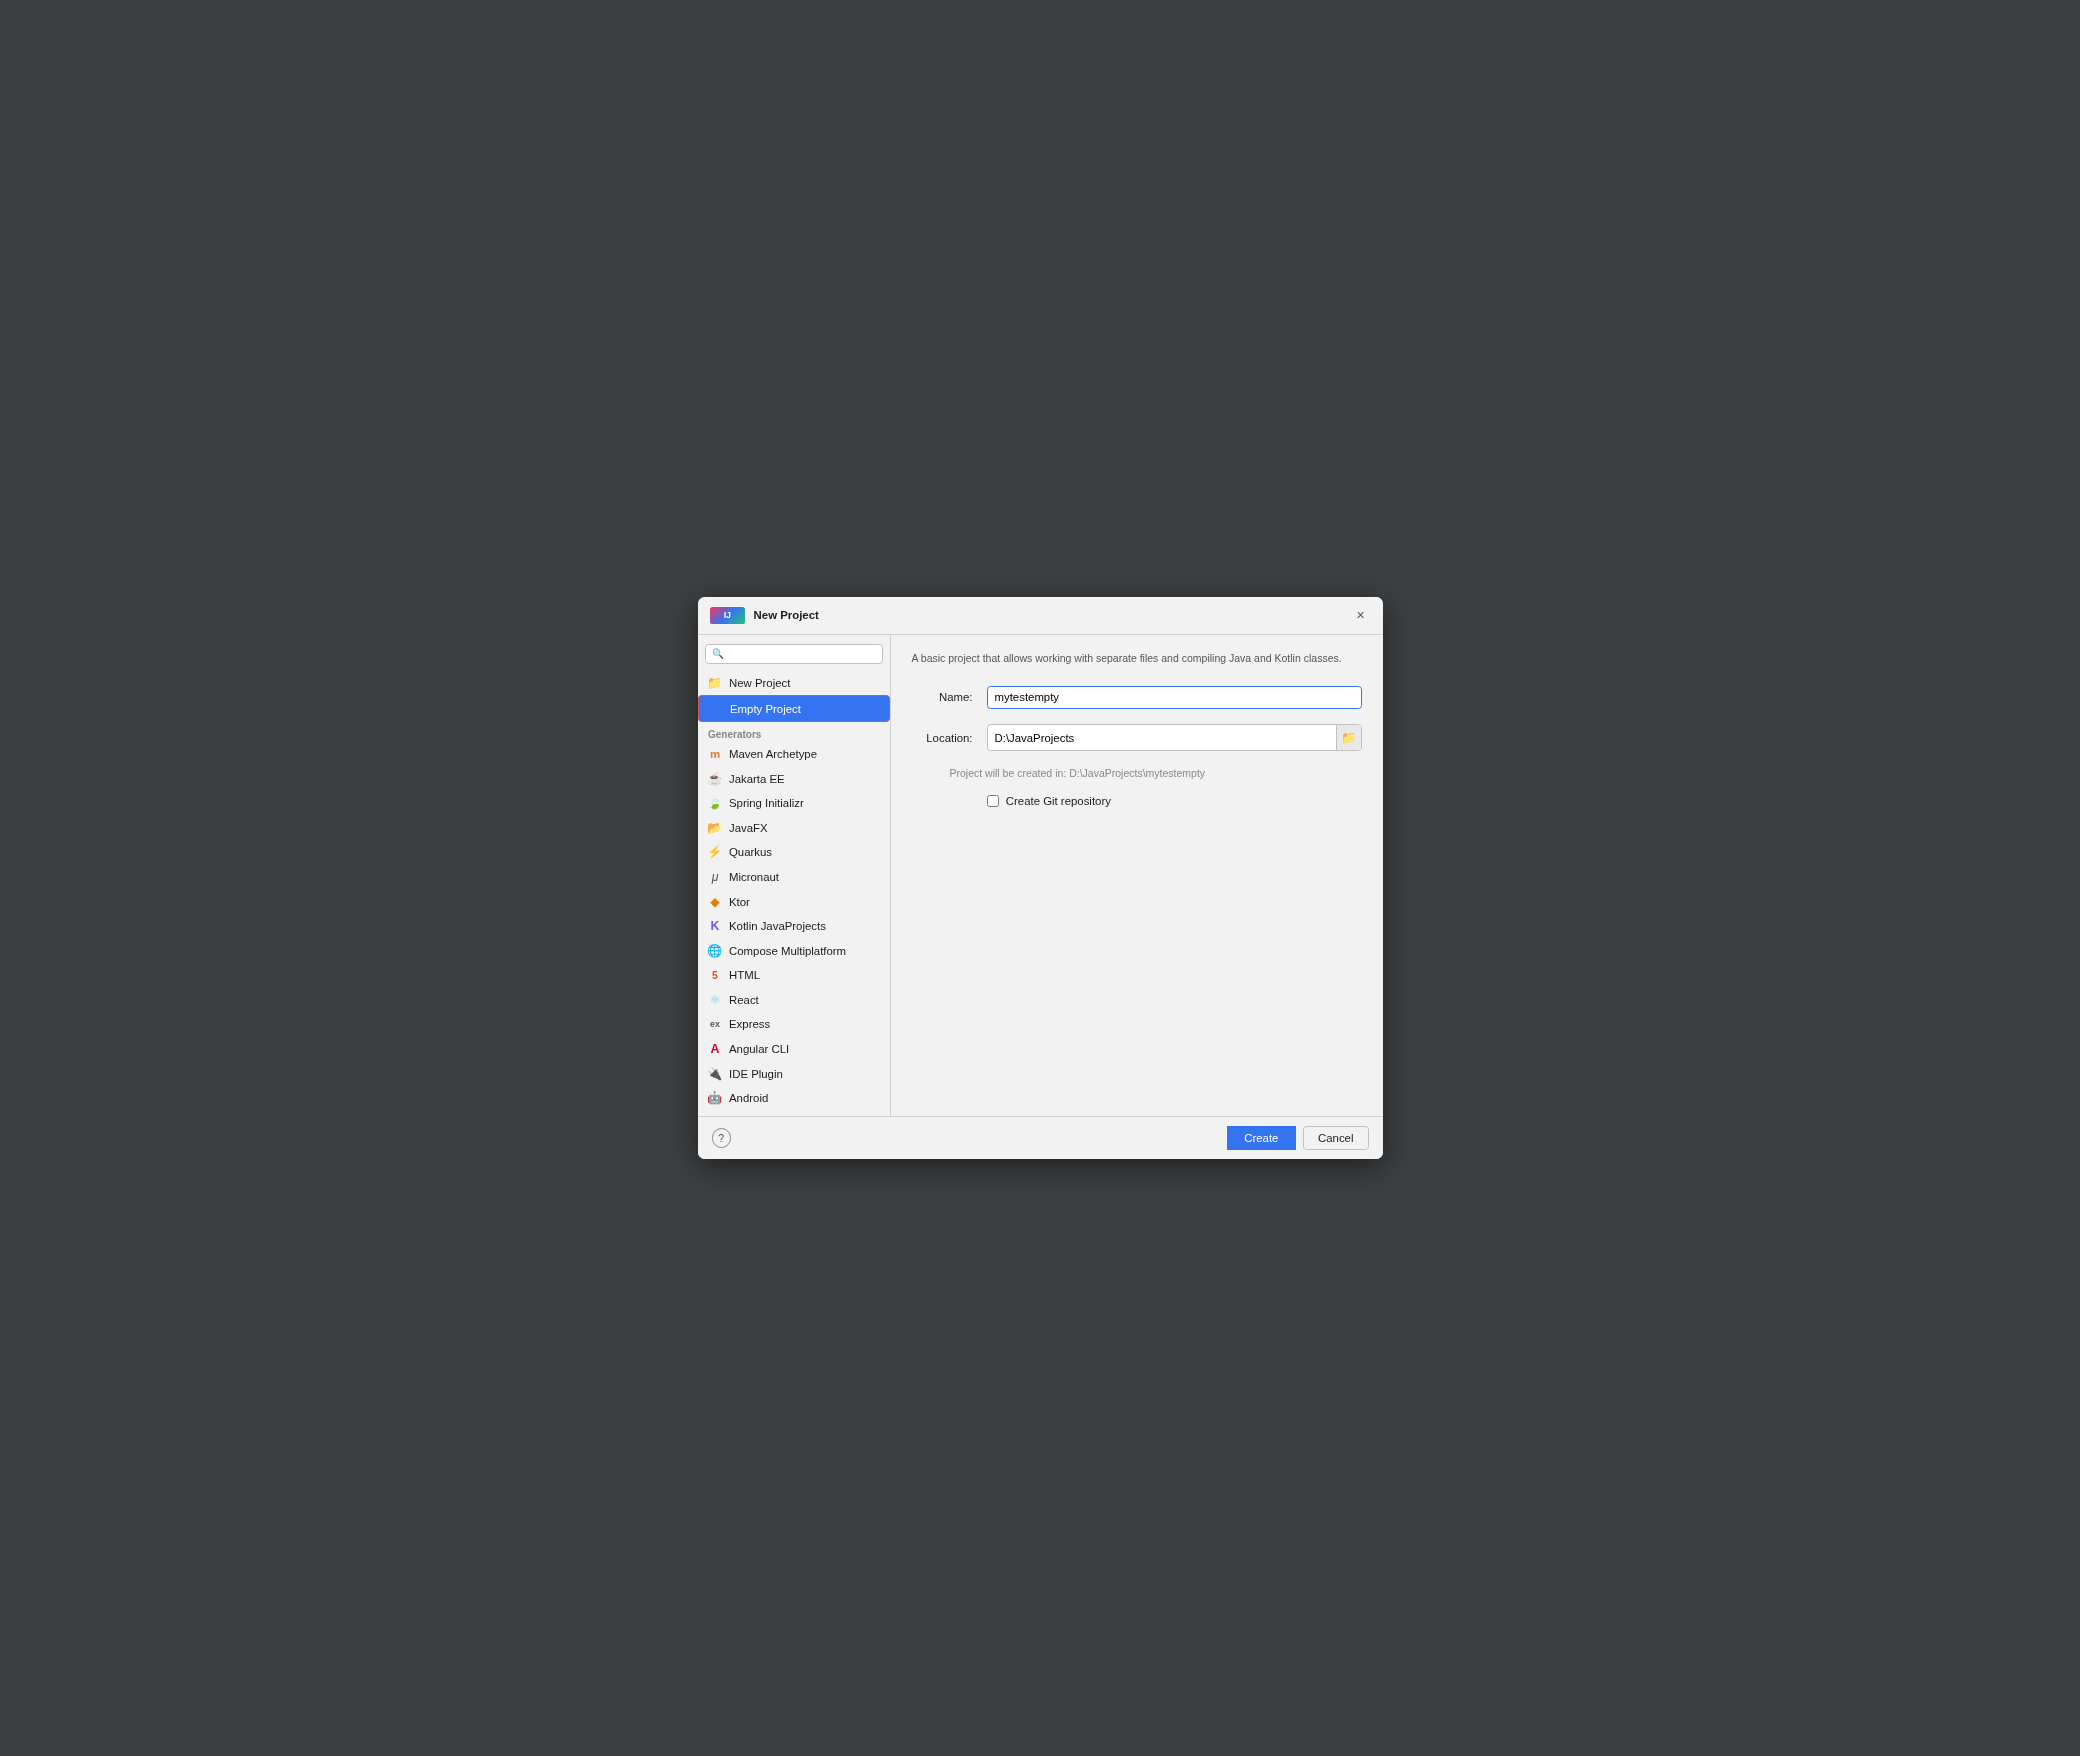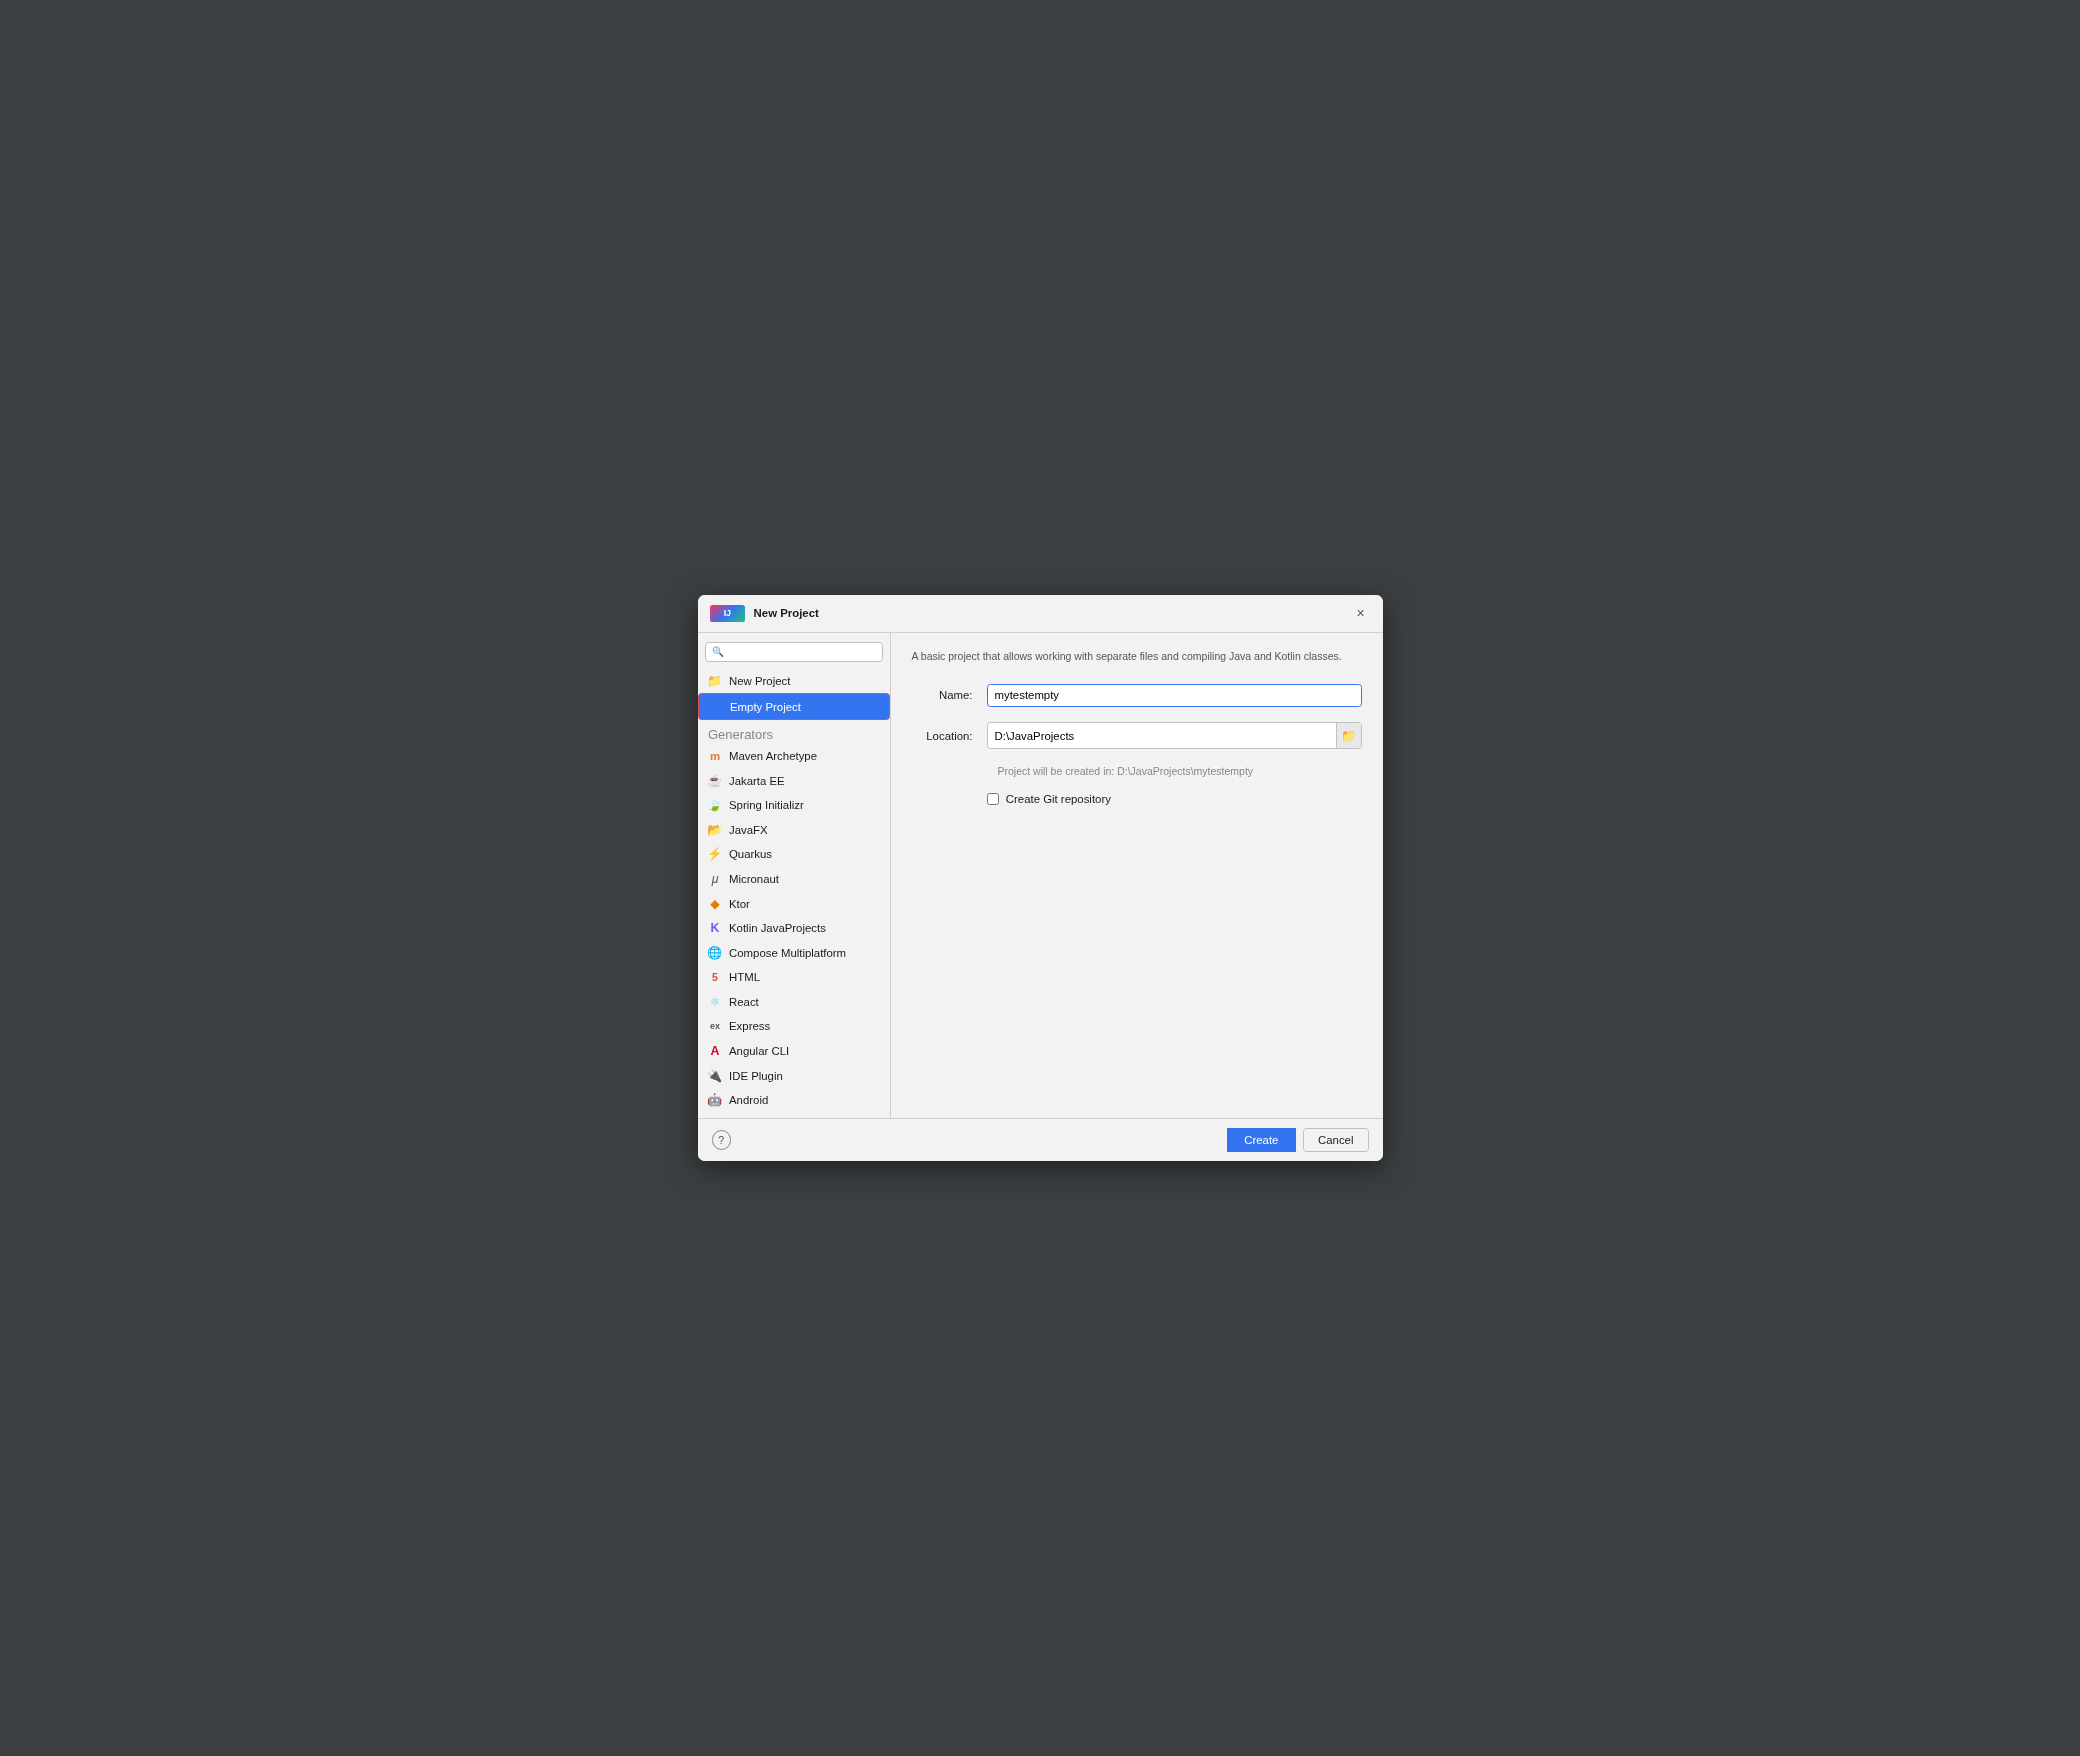--- a/index.html
+++ b/index.html
@@ -80,23 +80,23 @@
       gap: 7px;
       color: #1a1a1a;
       font-size: 11.4px;
     }
     .sidebar-item.selected {
       background: #3574f0;
       color: #fff;
     }
     .sidebar-section-label {
       padding: 7px 10.5px 1.8px 10.5px;
-      font-size: 13px;
+      font-size: 10px;
       color: #888;
-      font-weight: 400;
+      font-weight: 700;
     }
     .sidebar-icon {
       width: 14px;
       height: 14px;
       flex-shrink: 0;
       display: flex;
       align-items: center;
       justify-content: center;
       font-size: 12.3px;
     }
@@ -165,21 +165,21 @@
       border: none;
       border-left: 0.9px solid #c0c0c0;
       cursor: pointer;
       display: flex;
       align-items: center;
       justify-content: center;
       font-size: 12.3px;
       color: #555;
     }
     .project-path-text {
-      margin-left: 86px;
+      margin-left: 38px;
       font-size: 10.5px;
       color: #888;
     }
     .checkbox-row {
       margin-left: 75px;
       display: flex;
       align-items: center;
       gap: 7px;
       margin-top: 3.5px;
     }

